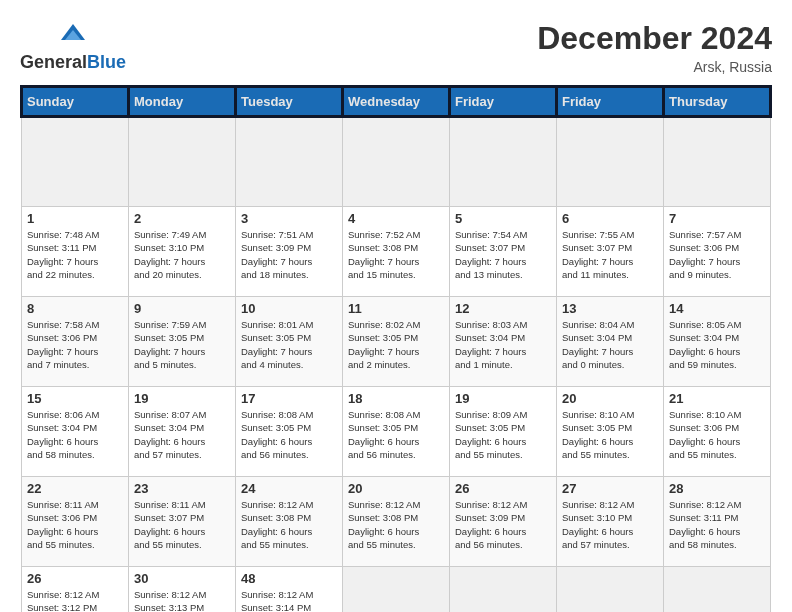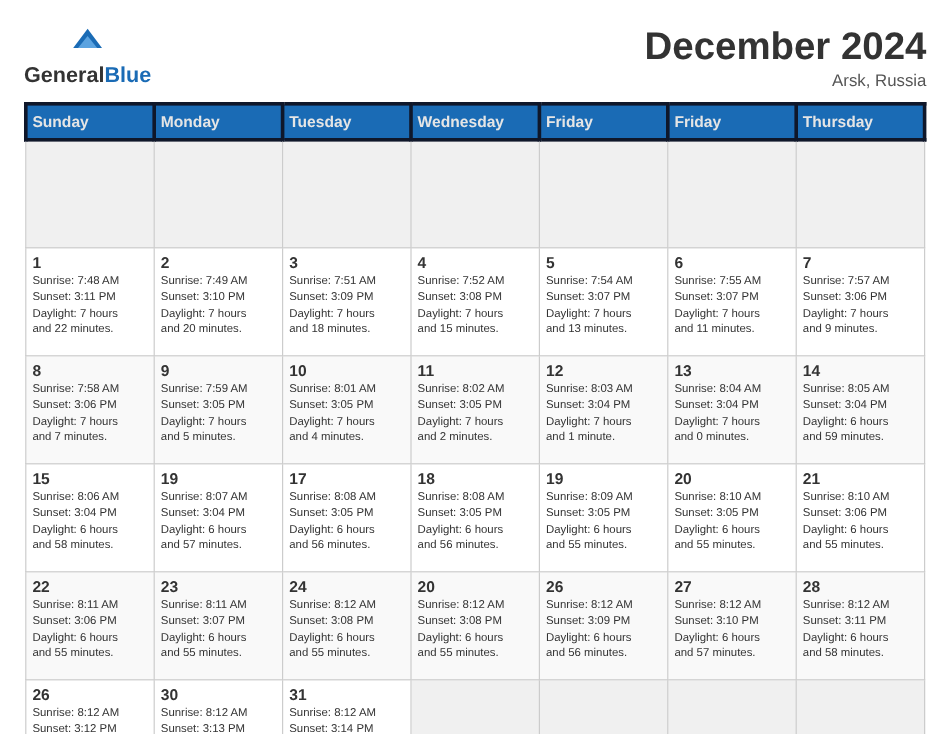--- a/index.html
+++ b/index.html
@@ -236,21 +236,21 @@
       <tr>
         <td>
           <span class="day-num">26</span>
           <div class="cell-text">Sunrise: 8:12 AM<br>Sunset: 3:12 PM<br>Daylight: 6 hours<br>and 59 minutes.</div>
         </td>
         <td>
           <span class="day-num">30</span>
           <div class="cell-text">Sunrise: 8:12 AM<br>Sunset: 3:13 PM<br>Daylight: 7 hours<br>and 0 minutes.</div>
         </td>
         <td>
-          <span class="day-num">31</span>
+          <span class="day-num">48</span>
           <div class="cell-text">Sunrise: 8:12 AM<br>Sunset: 3:14 PM<br>Daylight: 7 hours<br>and 1 minute.</div>
         </td>
         <td class="empty"></td>
         <td class="empty"></td>
         <td class="empty"></td>
         <td class="empty"></td>
       </tr>
     </tbody>
 </table>
 

